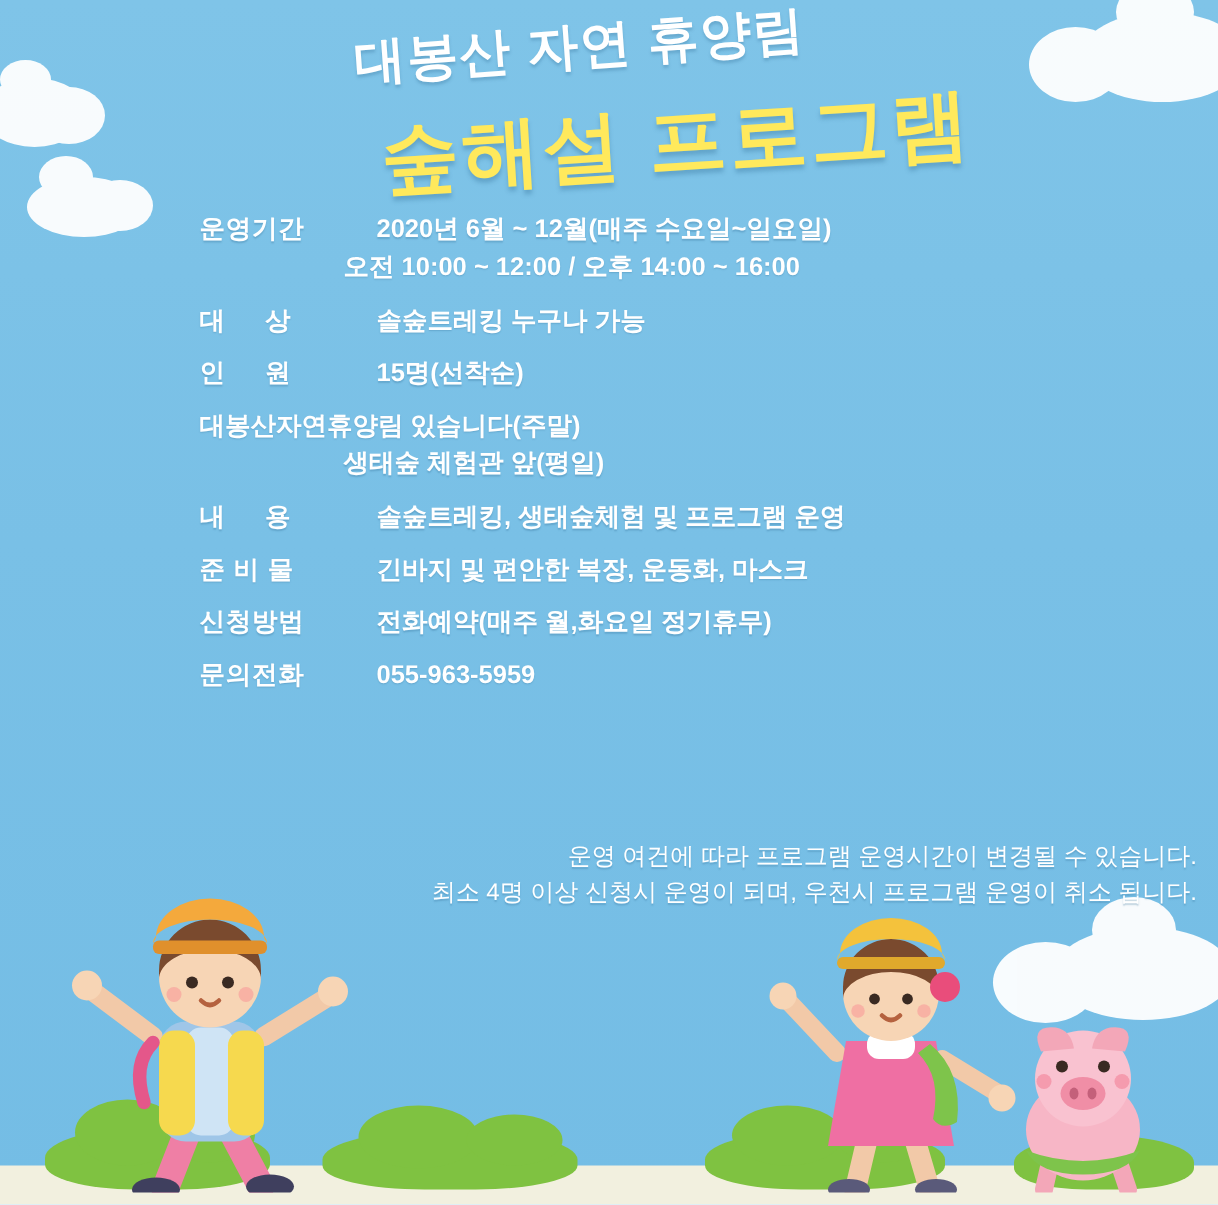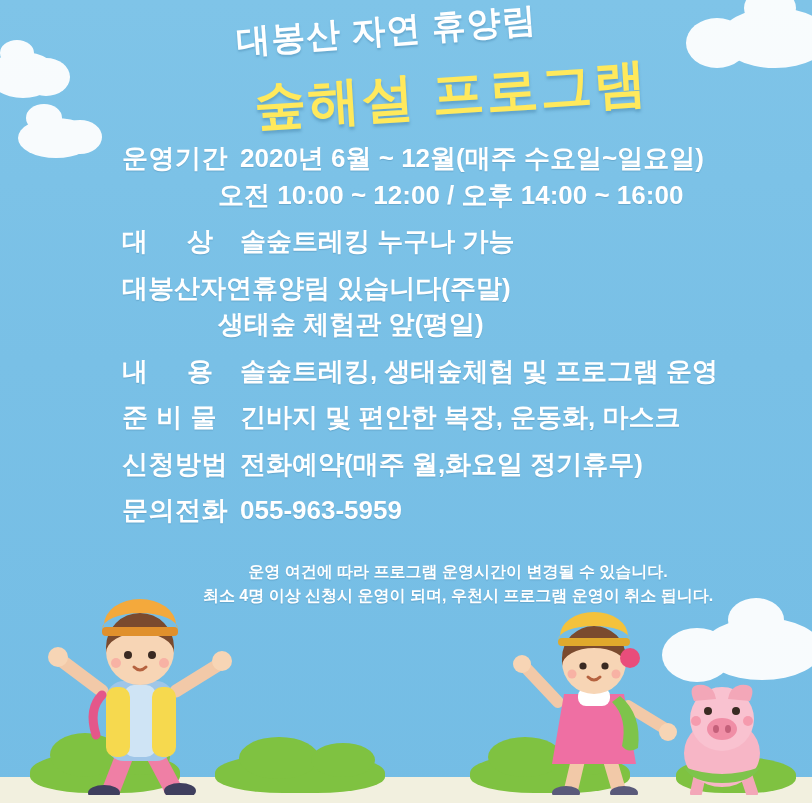--- a/index.html
+++ b/index.html
@@ -79,25 +79,25 @@
     font-weight: bold;
     color: #ffe95c;
     letter-spacing: 2px;
     transform: rotate(-3.6deg);
     text-shadow: 0 3px 3px rgba(50,110,150,.35);
   }
 
   
   .info {
     position: absolute;
-    left: 122px;
+    left: 133px;
     top: 142px;
     width: 660px;
     color: #ffffff;
-    font-size: 26px;
+    font-size: 17px;
     line-height: 1.25;
     text-shadow: 0 1px 1px rgba(50,110,150,.30);
   }
   .row {
     display: flex;
     align-items: flex-start;
     margin-bottom: 14px;
   }
   .row.tight { margin-bottom: 4px; }
   .label {
@@ -115,23 +115,23 @@
     font-weight: bold;
     margin-bottom: 14px;
   }
   .notes {
     position: absolute;
     left: 118px;
     top: 560px;
     width: 680px;
     color: #ffffff;
     font-size: 16px;
-    font-weight: bold;
+    font-weight: normal;
     line-height: 1.5;
-    text-align: center;
+    text-align: right;
     text-shadow: 0 1px 1px rgba(50,110,150,.30);
   }
 
   
   #ground {
     position: absolute;
     left: 0;
     bottom: 0;
     width: 812px;
     height: 26px;
@@ -188,20 +188,24 @@
       <div class="label">운영기간</div>
       <div class="value">2020년 6월 ~ 12월(매주 수요일~일요일)</div>
     </div>
     <div class="subvalue">오전 10:00 ~ 12:00 / 오후 14:00 ~ 16:00</div>
 
     <div class="row">
       <div class="label">대     상</div>
       <div class="value">솔숲트레킹 누구나 가능</div>
     </div>
 
+    <div class="row">
+      <div class="label">인     원</div>
+      <div class="value">15명(선착순)</div>
+    </div>
 
     <div class="row tight">
       <div class="value">대봉산자연휴양림 있습니다(주말)</div>
     </div>
     <div class="subvalue">생태숲 체험관 앞(평일)</div>
 
     <div class="row">
       <div class="label">내     용</div>
       <div class="value">솔숲트레킹, 생태숲체험 및 프로그램 운영</div>
     </div>

